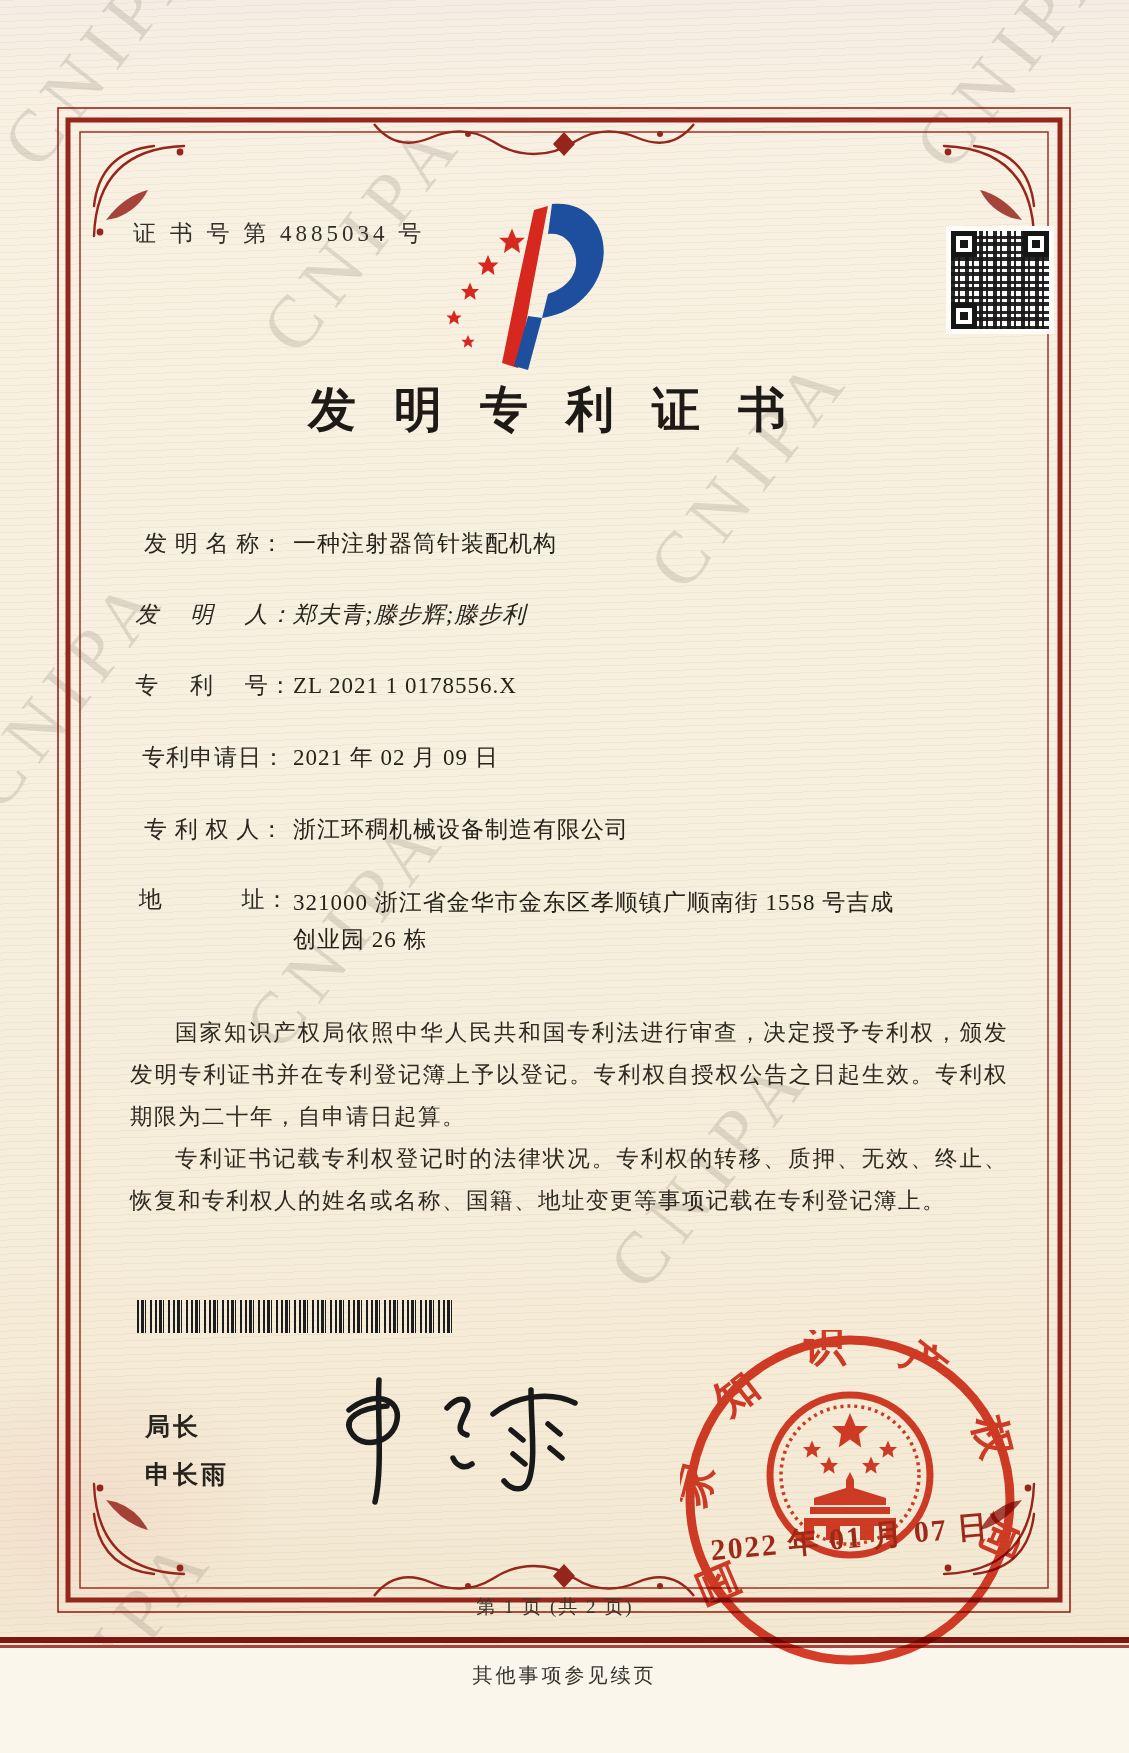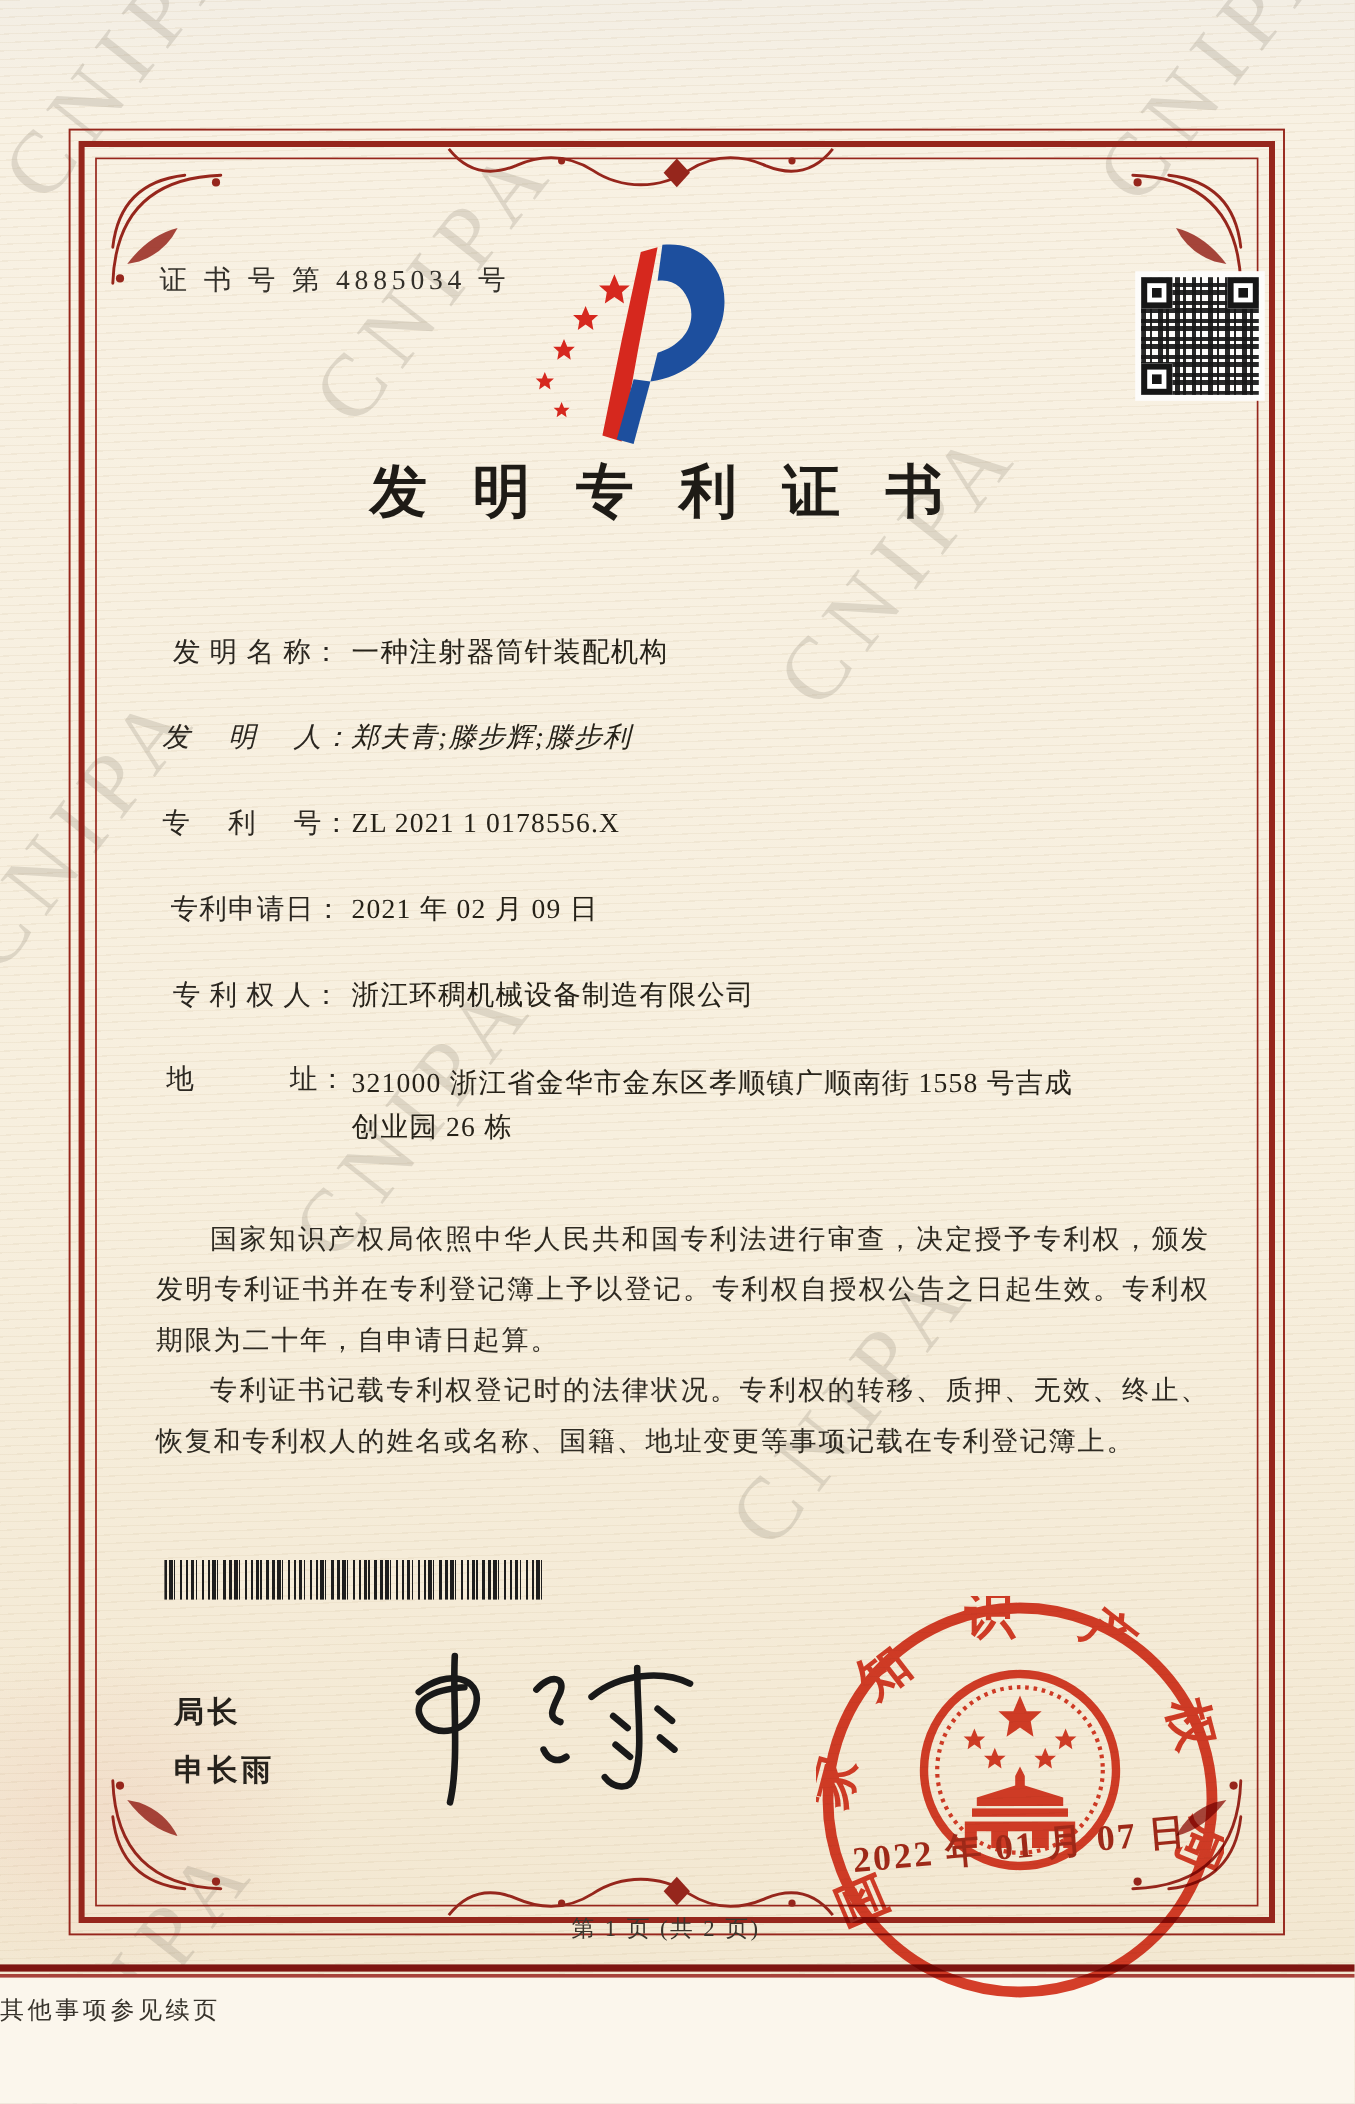--- a/index.html
+++ b/index.html
@@ -89,21 +89,21 @@
   .footer-band{
     position:absolute;left:0;top:1645px;width:1129px;height:108px;z-index:2;
     background:#fbf6ec;
   }
   .red-rule{
     position:absolute;left:0;top:1637px;width:1129px;height:11px;z-index:3;
     border-top:6px solid #7e1511;border-bottom:3px solid #a8423a;box-sizing:border-box;
     background:transparent;
   }
   .footer-note{
-    position:absolute;left:0;top:1662px;width:1129px;text-align:left;z-index:4;
+    position:absolute;left:0;top:1662px;width:1129px;text-align:center;z-index:4;
     font-size:20px;letter-spacing:3px;color:#37332b;
   }
 </style>
 </head>
 <body>
 
 <div class="page">
 
   <span class="wm" style="left:-34px;top:6px">CNIPA</span>
   <span class="wm" style="left:225px;top:192px">CNIPA</span>

